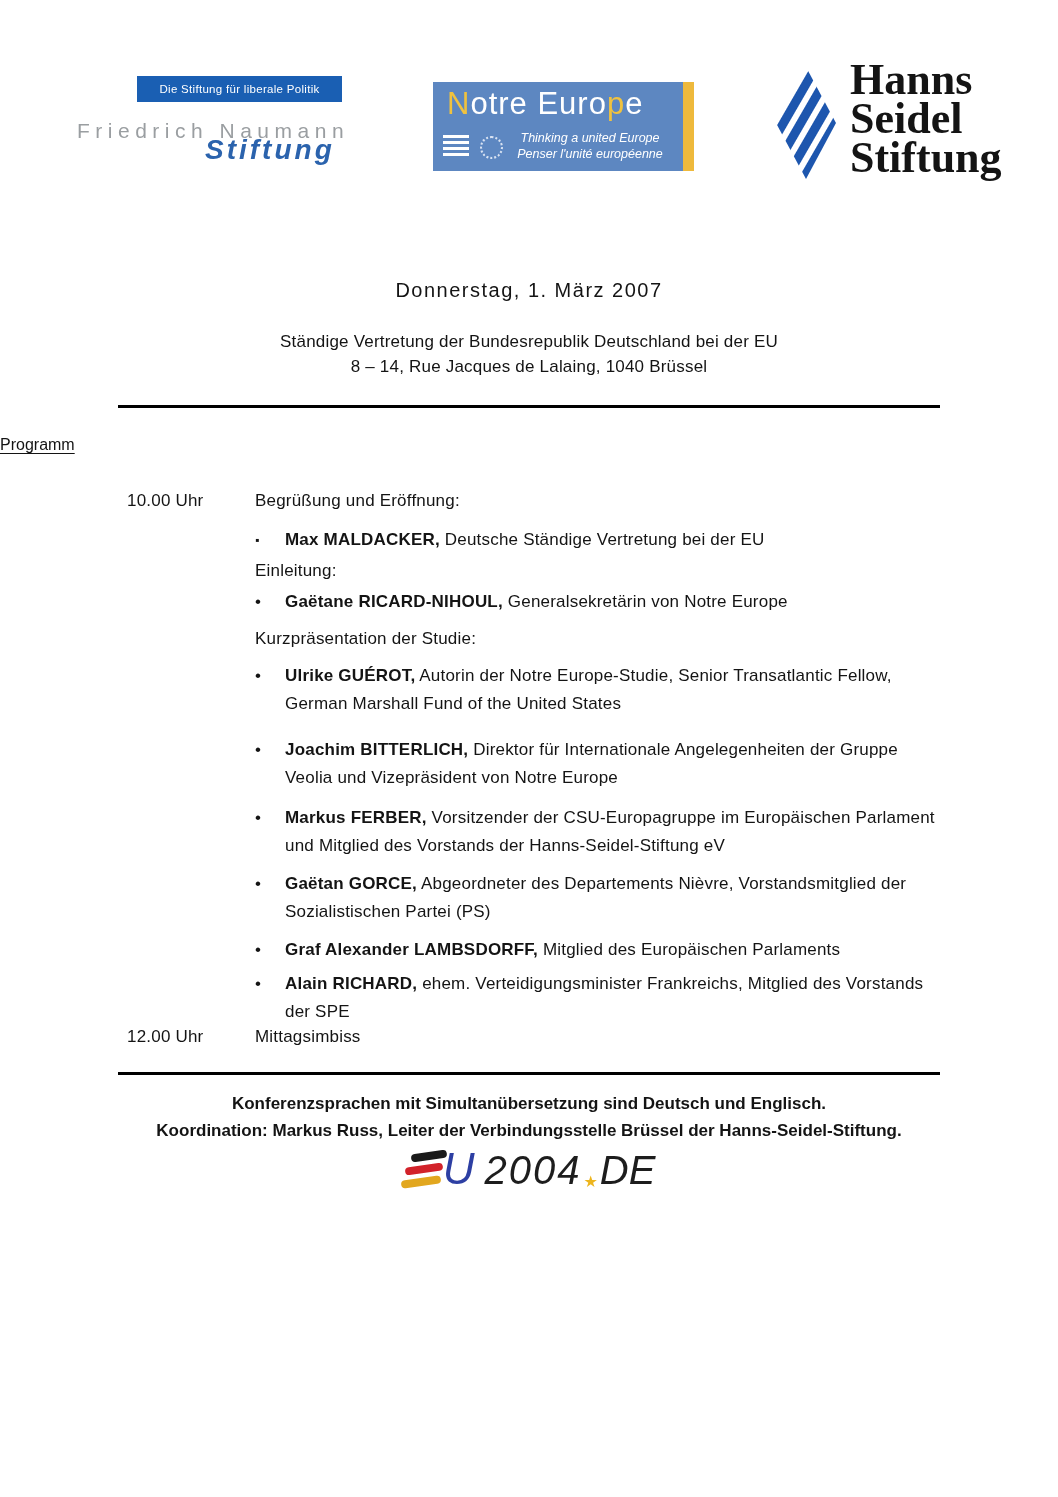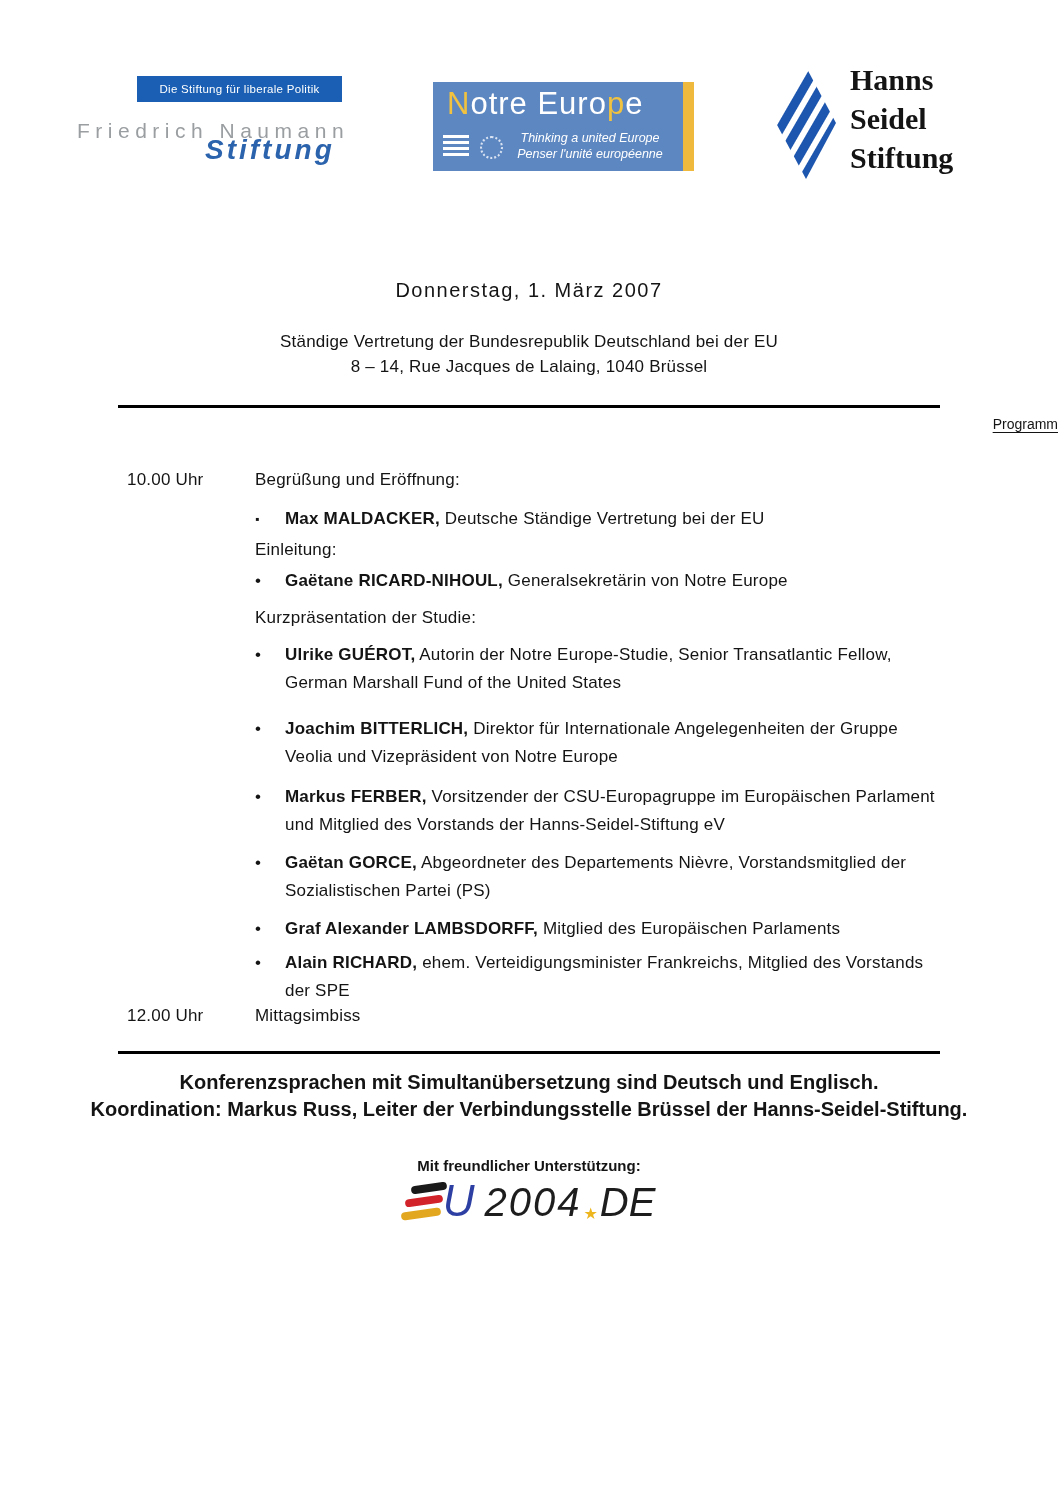--- a/index.html
+++ b/index.html
@@ -25,49 +25,49 @@
   .ne-tag   { position:absolute; left:74px; top:48px; width:166px; text-align:center; font-size:12.5px;
               font-style:italic; font-weight:400; color:#ffffff; line-height:16px; white-space:nowrap; }
   .ne-book  { position:absolute; left:10px; top:53px; width:26px; height:23px;
               background:repeating-linear-gradient(to bottom,#ffffff 0 3px, rgba(0,0,0,0) 3px 6px); }
   .ne-stars { position:absolute; left:47px; top:54px; width:19px; height:19px;
               border:2px dotted #d8e2f2; border-radius:50%; }
 
   .logo-hss { position:absolute; left:776px; top:58px; width:216px; height:128px; }
   .hss-diamond { position:absolute; left:0; top:9px; }
   .hss-text { position:absolute; left:74px; top:2px; font-family:"Liberation Serif", serif;
-              font-weight:700; font-size:30px; line-height:39px; color:#141414; }
+              font-weight:700; font-size:44px; line-height:39px; color:#141414; }
 
   
   .content { position:absolute; left:0; top:0; width:100%; padding-top:230px; box-sizing:border-box; }
   .title-block { padding-left:56px; text-align:center; }
   .etype   { font-size:20px; font-weight:700; line-height:24px; letter-spacing:.5px; }
   h1.title { margin:20px 0 0 0; font-size:27.5px; font-weight:700; line-height:44px; letter-spacing:.2px; }
   .subtitle{ margin-top:0; font-size:19.5px; font-weight:700; line-height:26px; }
   .date    { margin-top:48px; text-align:center; font-size:20px; line-height:24px; letter-spacing:1.5px; }
   .venue   { margin-top:27px; text-align:center; font-size:17px; line-height:25px; letter-spacing:.2px; }
 
   .rule    { border:none; border-top:3px solid #000; margin:26px 118px 0 118px; }
-  .prog-head { margin-top:5px; text-align:right; font-size:14px; line-height:22px;
+  .prog-head { margin-top:26px; text-align:left; font-size:16px; line-height:22px;
                text-decoration:underline; text-underline-offset:3px; }
 
   
   .program { margin:34px 118px 0 127px; font-size:17px; letter-spacing:.2px; }
   .prow { display:grid; grid-template-columns:128px 1fr; }
   .ptime { line-height:22px; }
   .blk.label { line-height:22px; }
   .blk.para  { line-height:27px; }
   .blk.bullet{ display:flex; line-height:28px; }
   .marker { flex:none; width:30px; }
   .marker.sq { font-size:12px; }
   .marker.rd { font-size:17px; }
   .blk b { font-weight:700; }
 
   
-  .foot-note { margin-top:15px; text-align:center; font-size:20px; font-weight:700; line-height:27px; }
+  .foot-note { margin-top:15px; text-align:center; font-size:17px; font-weight:700; line-height:27px; }
   .support   { margin-top:33px; text-align:center; font-size:15px; font-weight:700; line-height:20px; }
   .eu-logo   { margin-top:2px; display:flex; justify-content:center; align-items:flex-start; height:52px; }
   .eu-e  { position:relative; width:46px; height:44px; margin-top:2px; }
   .eu-e span { position:absolute; height:8px; border-radius:4px; transform:rotate(-8deg); }
   .eu-e .s1 { top:4px;  left:8px;  width:36px; background:#1a1a1a; }
   .eu-e .s2 { top:17px; left:2px;  width:38px; background:#d2222a; }
   .eu-e .s3 { top:30px; left:-2px; width:40px; background:#e2a71f; }
   .eu-u  { font-size:44px; font-style:italic; color:#2d3fa3; line-height:46px; margin-left:-6px; }
   .eu-year { font-size:40px; font-style:italic; color:#1d1d1d; line-height:48px; margin-left:10px; letter-spacing:2px; }
   .eu-star { color:#edb51e; font-size:16px; margin:26px 2px 0 2px; }
@@ -193,21 +193,20 @@
 
     </div>
 
     <hr class="rule" style="margin-top:24px">
 
     <div class="foot-note">
       <div>Konferenzsprachen mit Simultanübersetzung sind Deutsch und Englisch.</div>
       <div>Koordination: Markus Russ, Leiter der Verbindungsstelle Brüssel der Hanns-Seidel-Stiftung.</div>
     </div>
 
-    <div class="support">Mit freundlicher Unterstützung:</div>
 
     <div class="eu-logo">
       <span class="eu-e">
           <span class="s1"></span>
           <span class="s2"></span>
           <span class="s3"></span>
         </span>
       <span class="eu-u">U</span>
       <span class="eu-year">2004</span>
       <span class="eu-star">★</span>

